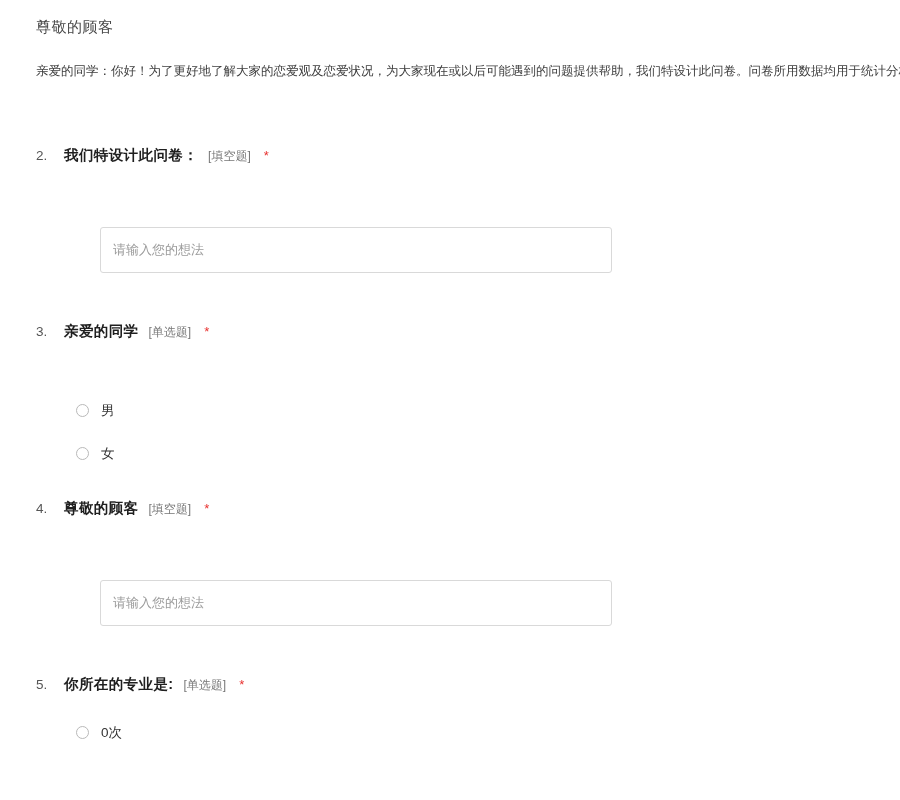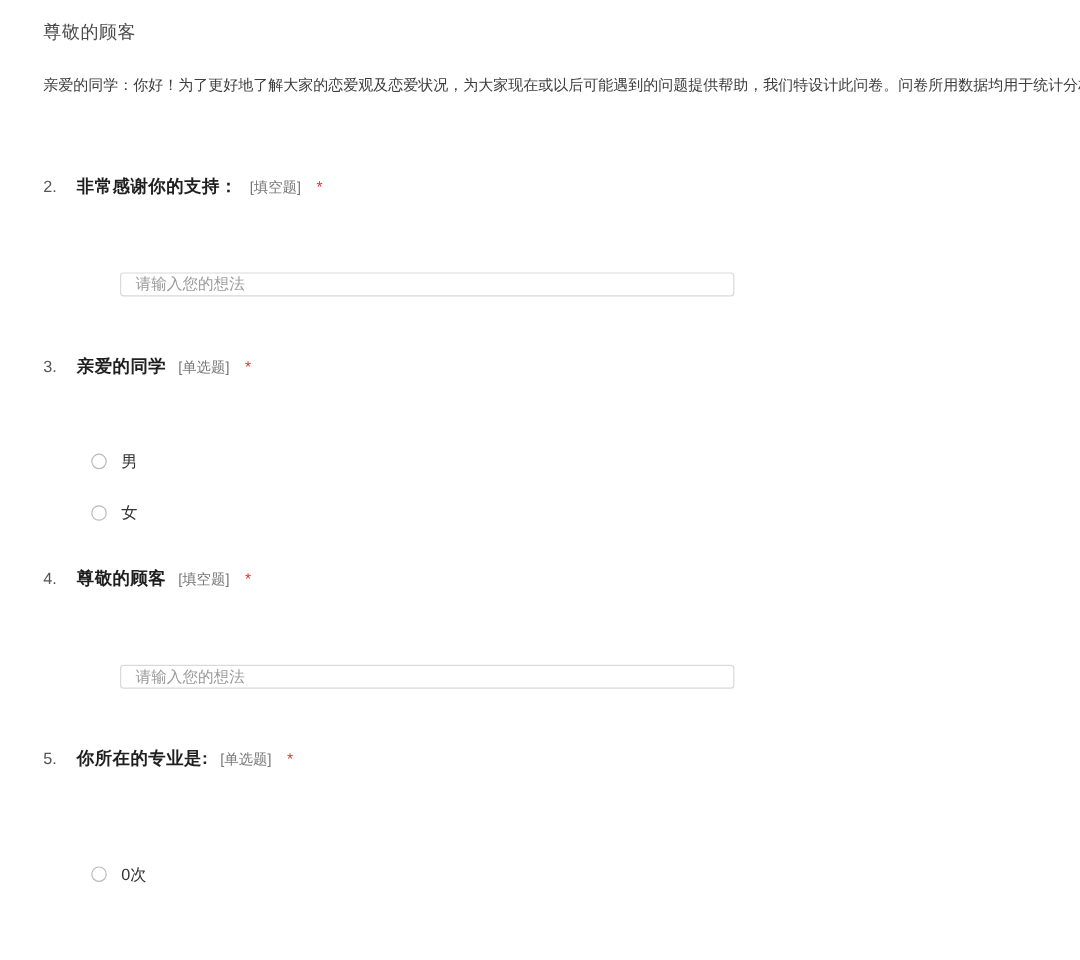--- a/index.html
+++ b/index.html
@@ -69,21 +69,21 @@
     margin-right: 13px;
   }
   .q-required {
     color: #e8312f;
     font-size: 13px;
   }
   .text-input {
     margin-left: 64px;
     margin-top: 0;
     width: 512px;
-    height: 20px;
+    height: 46px;
     border: 1px solid #d9d9d9;
     border-radius: 3px;
     background: #ffffff;
     font-size: 13px;
     color: #9a9a9a;
     padding: 0 12px;
     box-sizing: border-box;
     outline: none;
     font-family: "Liberation Sans", sans-serif;
   }
@@ -120,21 +120,21 @@
 
 <div class="survey">
 
   <div class="survey-title">尊敬的顾客</div>
 
   <div class="intro">亲爱的同学：你好！为了更好地了解大家的恋爱观及恋爱状况，为大家现在或以后可能遇到的问题提供帮助，我们特设计此问卷。问卷所用数据均用于统计分析且为</div>
 
   <div class="question" style="margin-top:58px;">
     <div class="q-head">
       <span class="q-num">2.</span>
-      <span class="q-title">非常感谢你的支持：</span>
+      <span class="q-title">我们特设计此问卷：</span>
       <span class="q-type">[填空题]</span>
       <span class="q-required">*</span>
     </div>
     <input class="text-input" type="text" style="margin-top: 62px;" placeholder="请输入您的想法">
   </div>
 
   <div class="question" style="margin-top:49px;">
     <div class="q-head">
       <span class="q-num">3.</span>
       <span class="q-title">亲爱的同学</span>
@@ -163,21 +163,21 @@
     <input class="text-input" type="text" style="margin-top: 62px;" placeholder="请输入您的想法">
   </div>
 
   <div class="question" style="margin-top:49px;">
     <div class="q-head">
       <span class="q-num">5.</span>
       <span class="q-title">你所在的专业是:</span>
       <span class="q-type">[单选题]</span>
       <span class="q-required">*</span>
     </div>
-    <div class="options" style="margin-top:74px;">
+    <div class="options" style="margin-top:26px;">
       <div class="option">
         <span class="radio"></span>
         <span class="opt-label">0次</span>
       </div>
     </div>
   </div>
 
 </div>
 
 </body></html>

